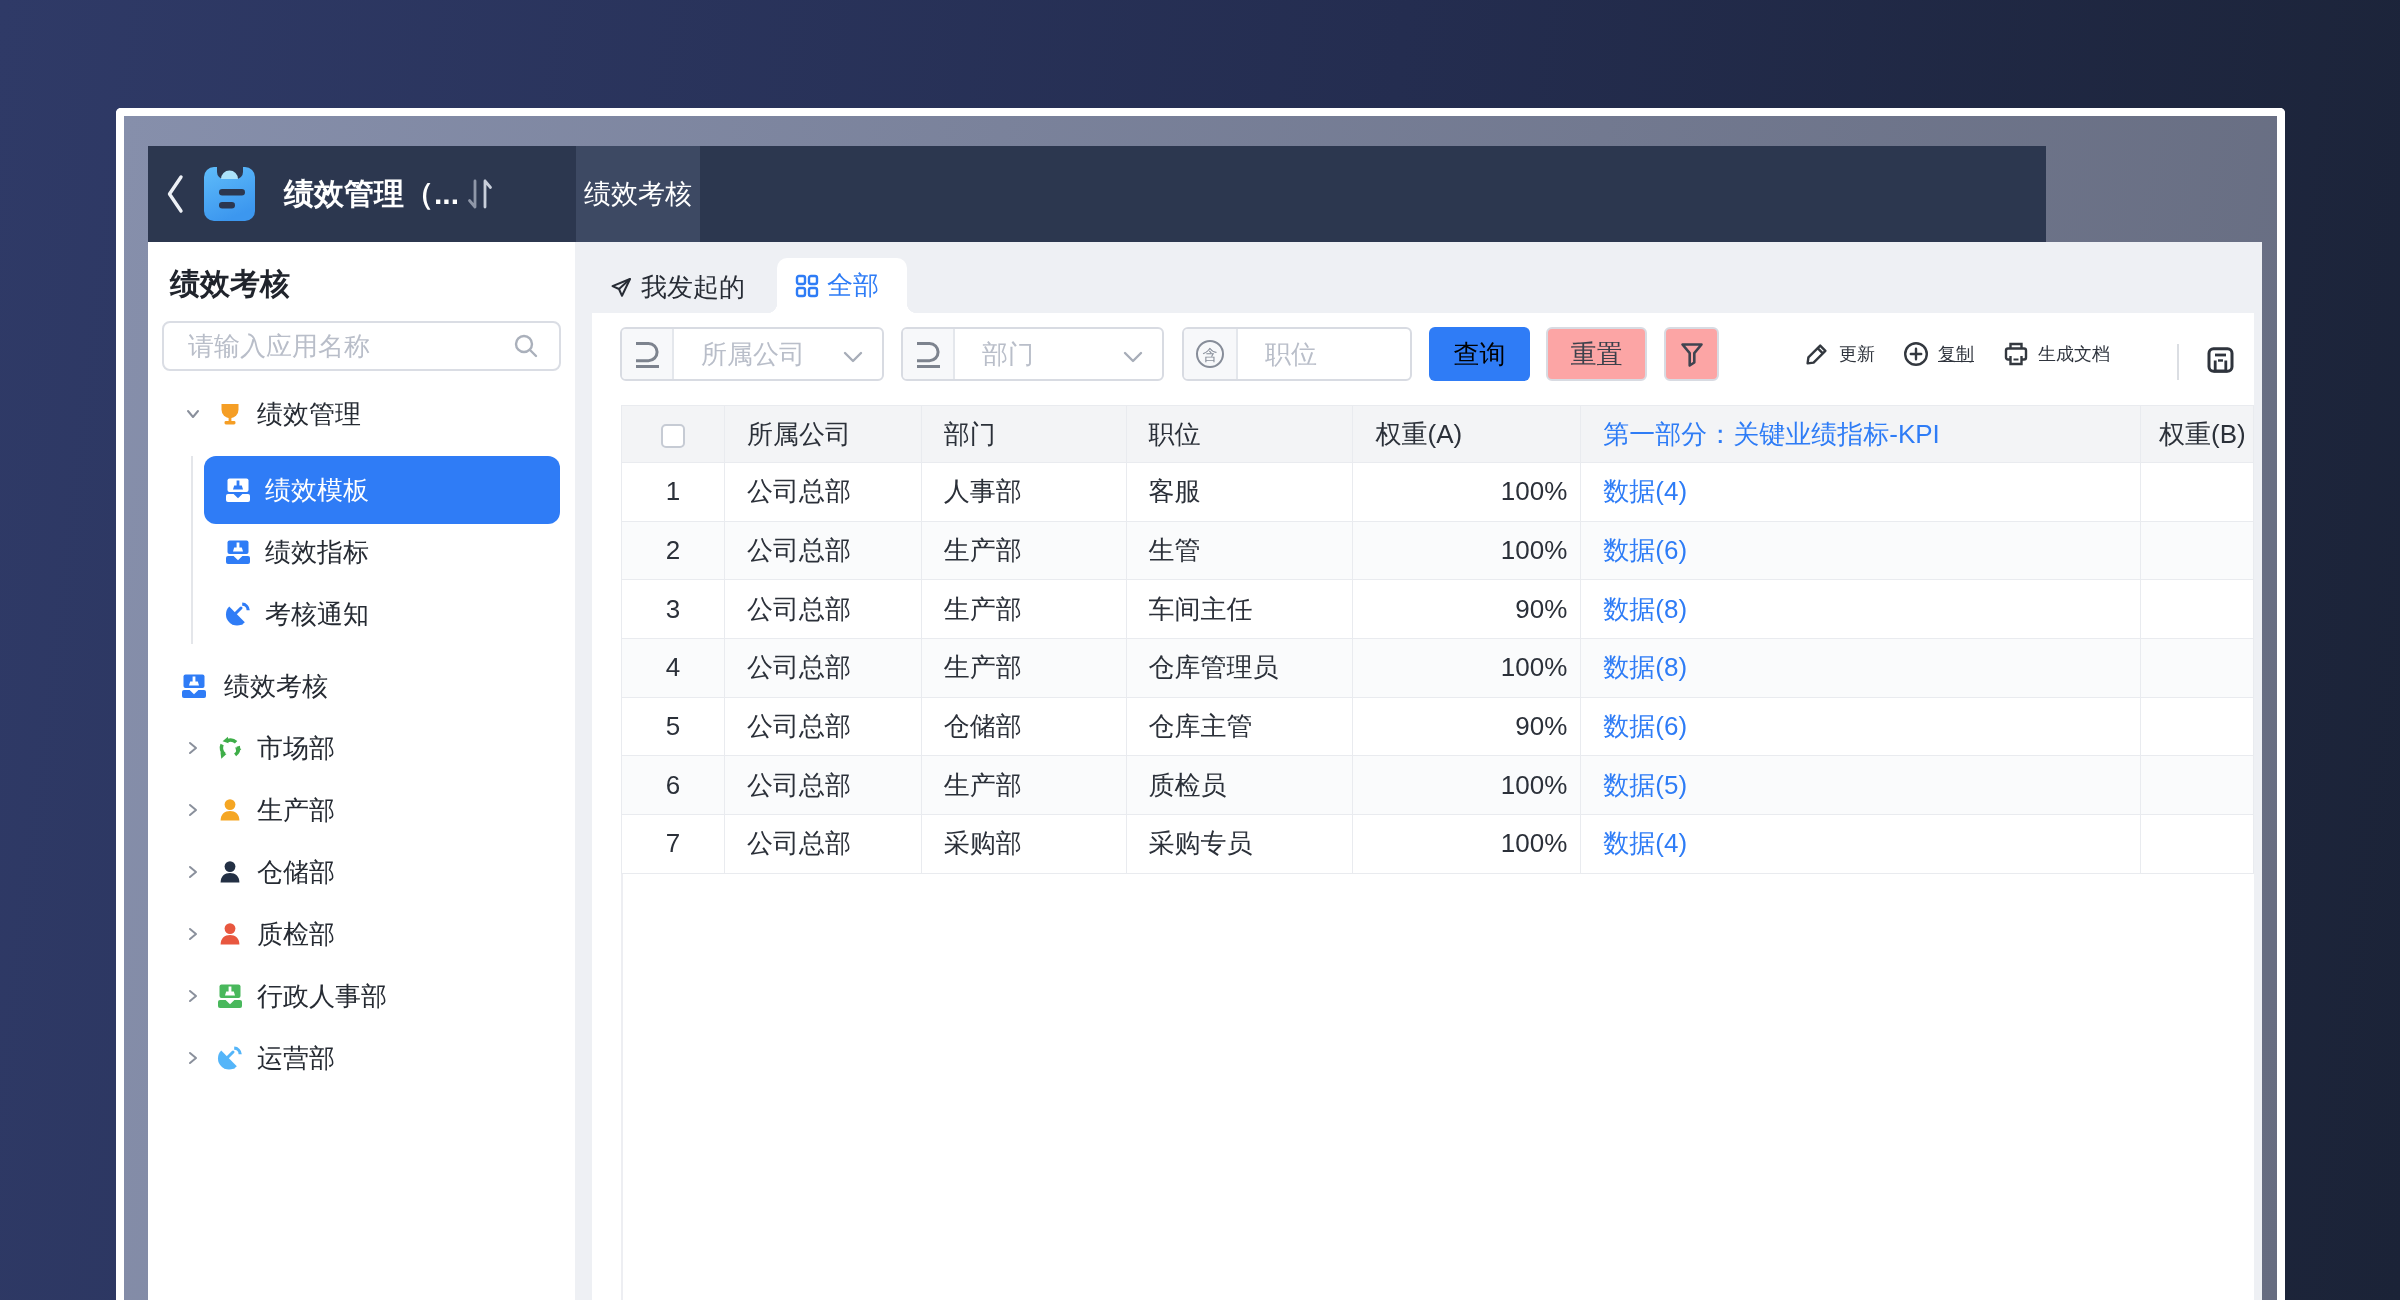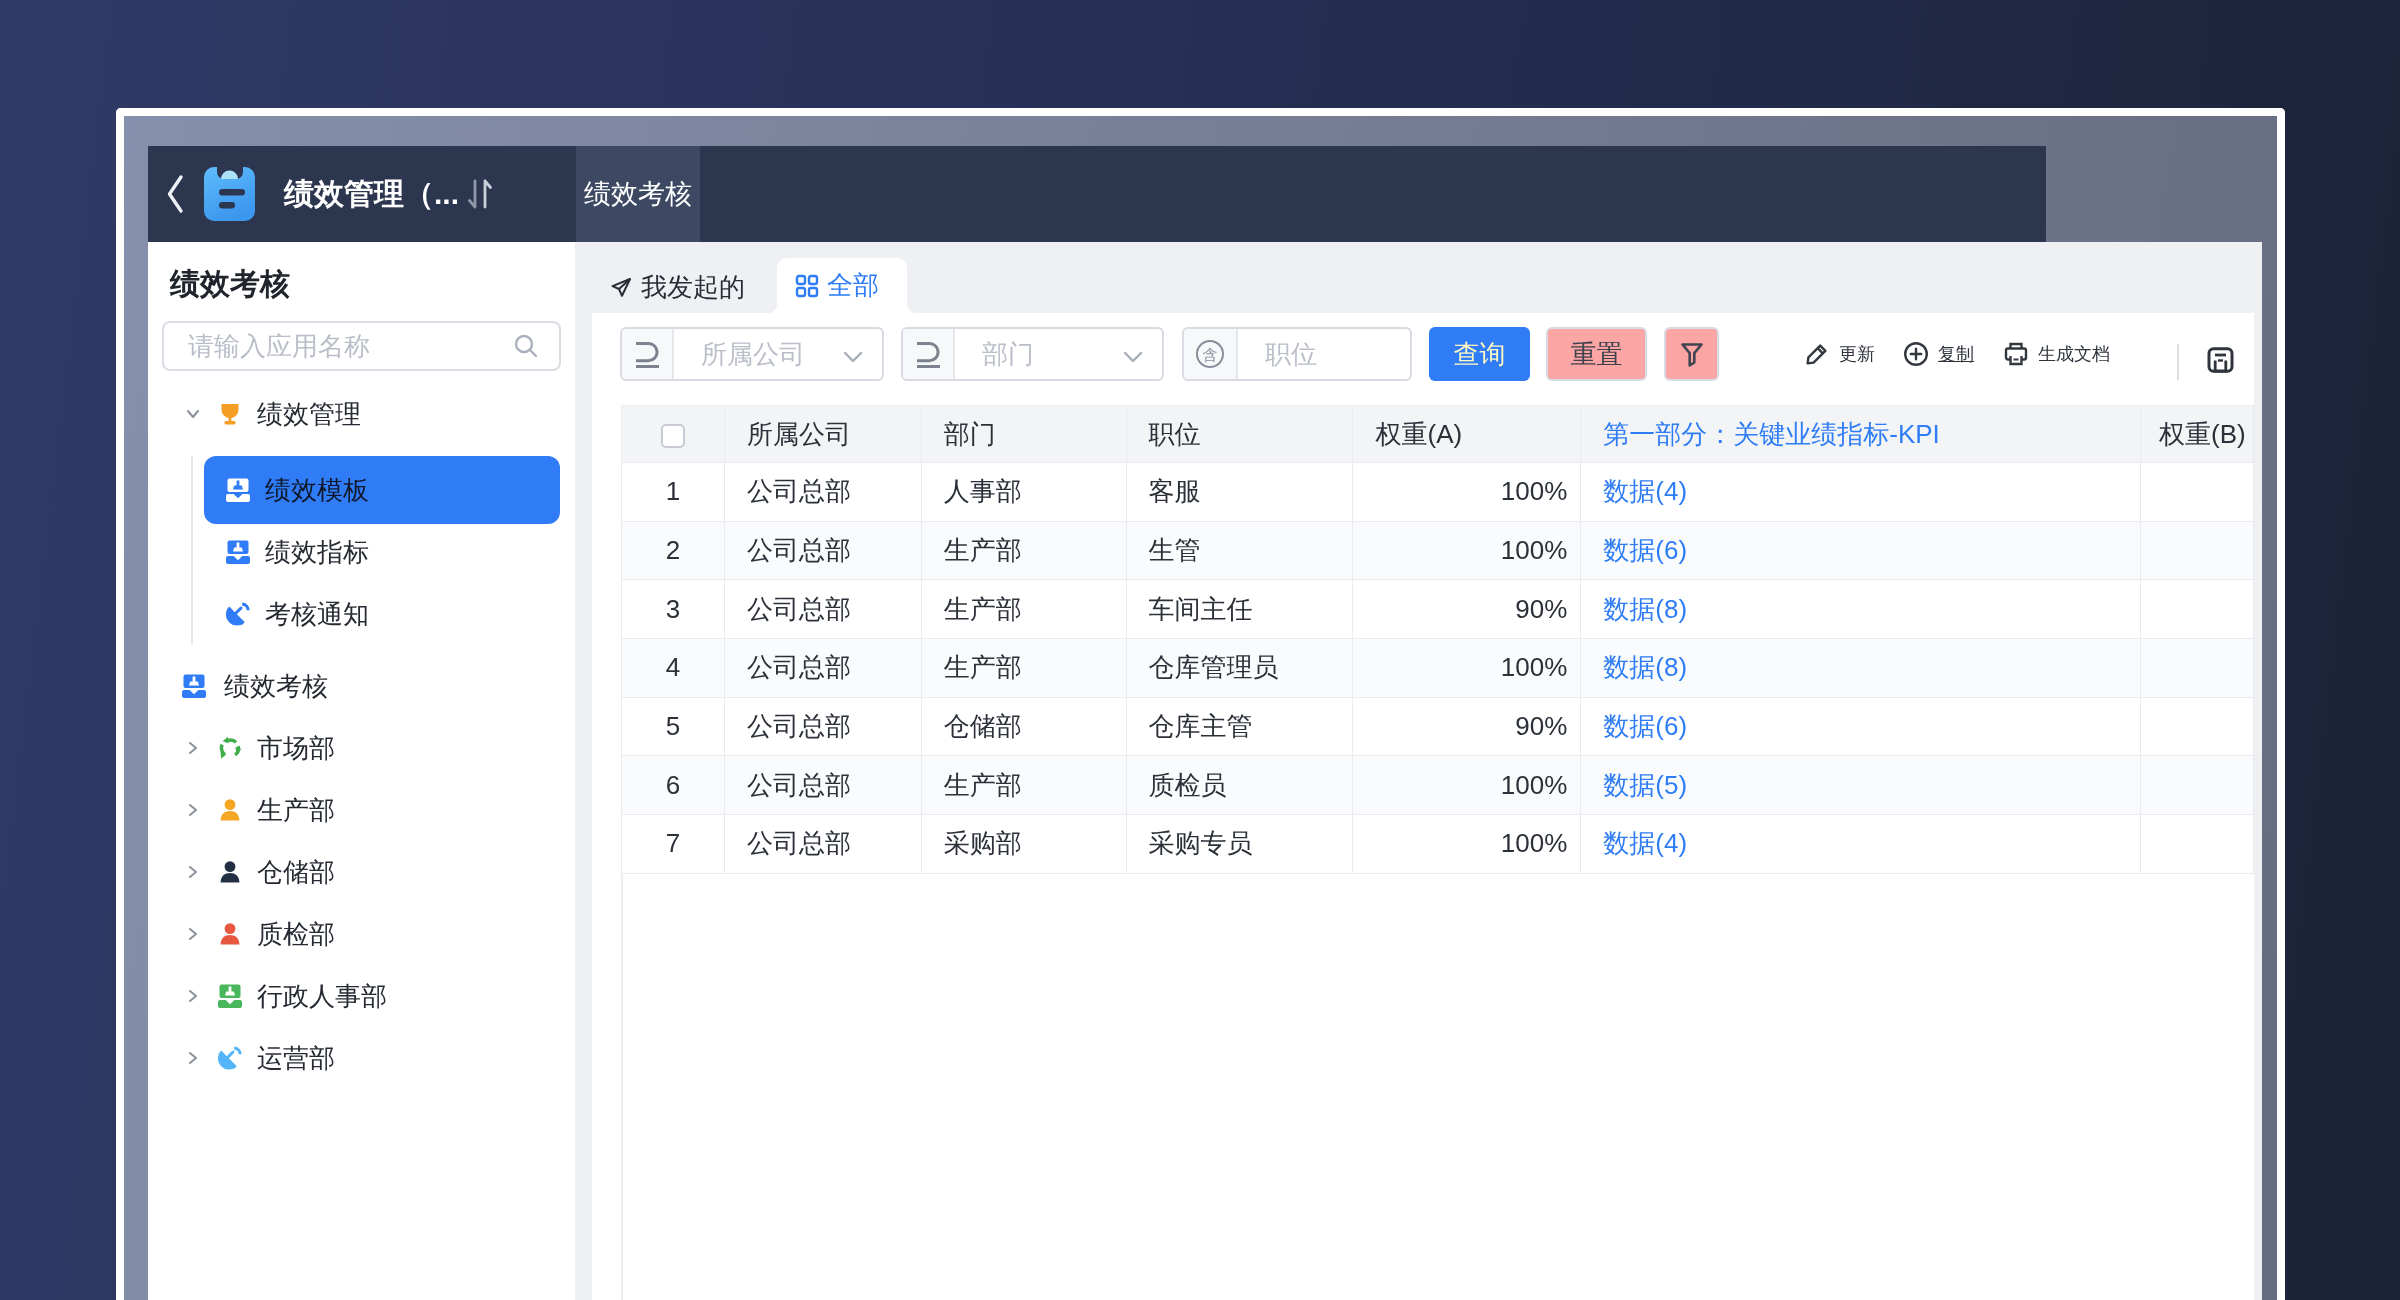--- a/index.html
+++ b/index.html
@@ -28,21 +28,21 @@
   .search { position:absolute; left:14px; top:79px; width:399px; height:50px; border:2px solid #dadde4;
      border-radius:8px; display:flex; align-items:center; }
   .search .ph { color:#b9bec9; font-size:26px; padding-left:24px; flex:1; }
   .tree { position:absolute; left:0; top:141px; width:100%; }
   .trow { position:relative; height:62px; display:flex; align-items:center; font-size:26px; color:#262b33; }
   .trow .chev { width:14px; height:14px; margin-left:38px; flex:none; }
   .trow .icon { width:26px; height:26px; margin-left:17px; flex:none; }
   .trow .txt { margin-left:14px; white-space:nowrap; }
   .trow.top1 .icon { margin-left:33px; }
   .sel { position:absolute; left:56px; top:0; width:356px; height:68px; background:#2f7cf6; border-radius:12px;
-     display:flex; align-items:center; color:#0f172a; font-size:26px; }
+     display:flex; align-items:center; color:#ffffff; font-size:26px; }
   .sel .icon { width:26px; height:26px; margin-left:21px; }
   .sel .txt { margin-left:14px; }
   .sub { height:62px; }
   .sub .icon { margin-left:77px; }
   .indent { position:absolute; left:43px; top:214px; width:2px; height:188px; background:#e4e6ea; }
 
   .main { position:absolute; left:575px; top:242px; width:1687px; height:1058px; background:#eef0f4; }
   .tabrow { position:absolute; left:0; top:0; width:100%; height:71px; }
   .tab1 { position:absolute; left:35px; top:14px; height:62px; display:flex; align-items:center;
      color:#272c35; font-size:26px; gap:8px; }
@@ -56,21 +56,21 @@
   .panel { position:absolute; left:17px; top:71px; width:1662px; height:987px; background:#fff; }
 
   .frow { position:absolute; left:0; top:0; width:100%; height:139px; }
   .fbox { position:absolute; top:14px; height:54px; border:2px solid #d8dbe2; border-radius:6px;
      background:#fff; display:flex; align-items:stretch; overflow:hidden; }
   .fbox .pre { width:52px; background:#f7f8fa; border-right:2px solid #e4e7ec; display:flex;
      align-items:center; justify-content:center; color:#878d99; font-size:28px; }
   .fbox .ph { color:#b9bec9; font-size:26px; display:flex; align-items:center; padding-left:27px; flex:1; }
   .btn { position:absolute; top:14px; height:54px; border-radius:6px; font-size:26px;
      display:flex; align-items:center; justify-content:center; }
-  .btn.primary { background:#2f7cf6; color:#fef9c3; }
+  .btn.primary { background:#2f7cf6; color:#000000; }
   .btn.ghost { background:#fca5a5; border:2px solid #d8dbe2; color:#3c414b; }
   .act { position:absolute; top:14px; height:54px; display:flex; align-items:center; font-size:18px; color:#2f343d; gap:9px; }
 
   table.grid { position:absolute; left:29px; top:92px; border-collapse:collapse; table-layout:fixed; }
   table.grid col.c0 { width:103px; } table.grid col.c1 { width:197px; }
   table.grid col.c2 { width:205px; } table.grid col.c3 { width:227px; }
   table.grid col.c4 { width:228px; } table.grid col.c5 { width:560px; }
   table.grid col.c6 { width:113px; }
   table.grid th, table.grid td { border:1.5px solid #e9ebef; font-weight:normal; font-size:26px;
      color:#2b3039; text-align:left; padding:0 0 0 22px; height:58.7px; white-space:nowrap; overflow:hidden; }

